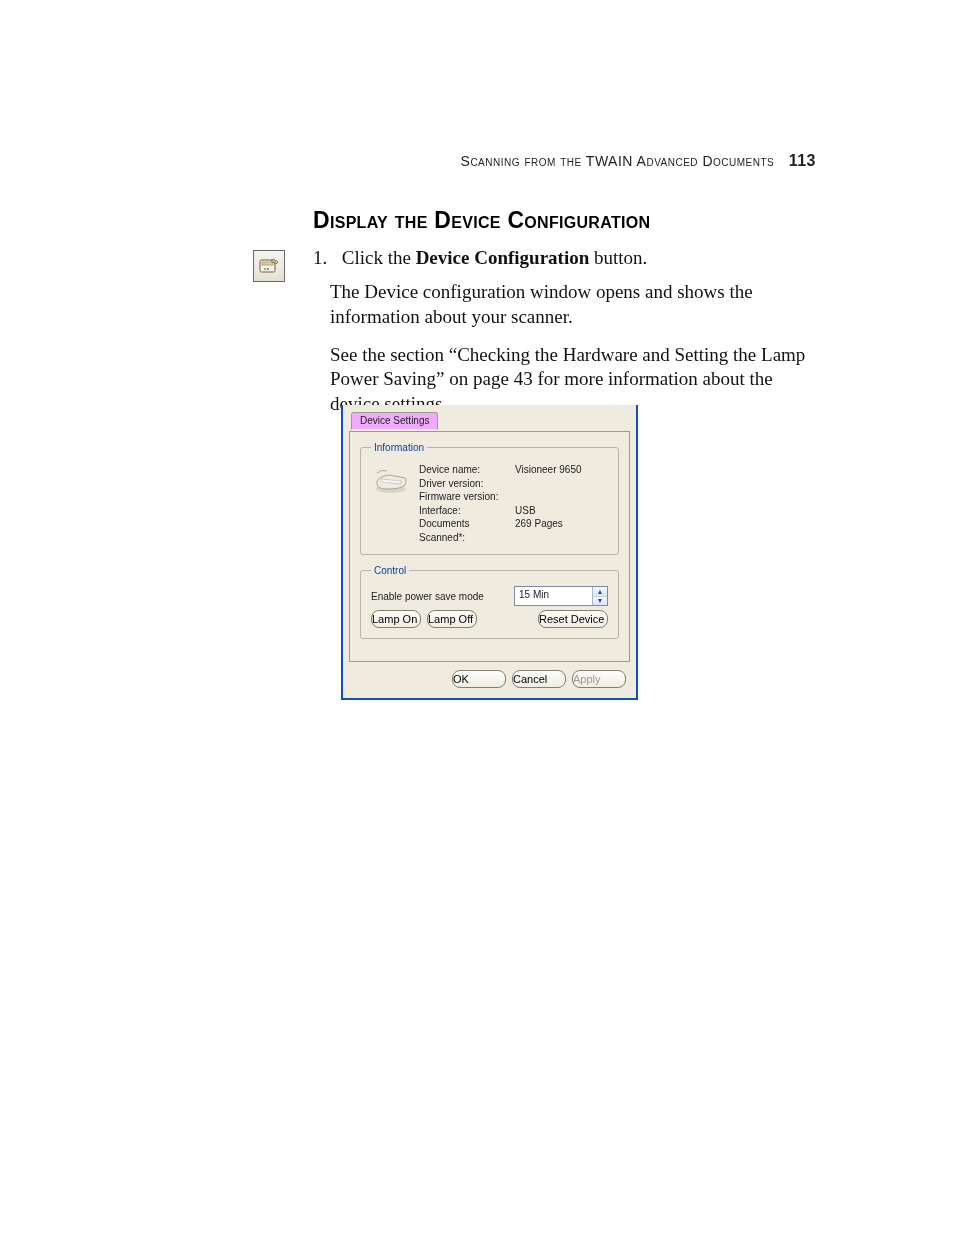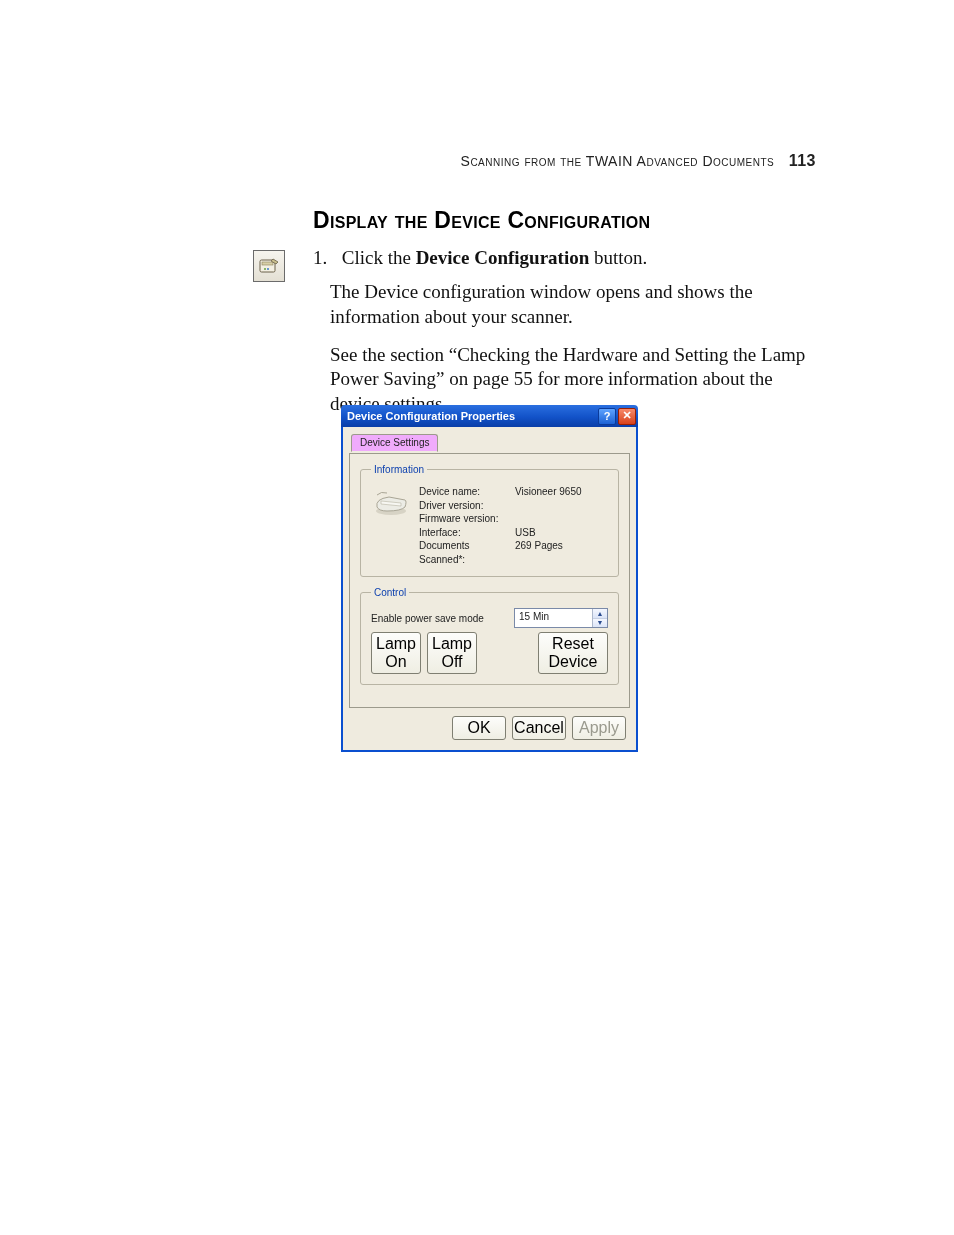--- a/index.html
+++ b/index.html
@@ -216,26 +216,25 @@
   }
   .spinner .sb:last-child { border-bottom:none; }
 
   .control-row2 {
     display:flex;
     justify-content: space-between;
     gap: 6px;
   }
   .xp-btn {
     font-family: Tahoma, Arial, sans-serif;
-    font-size: 16px;
+    font-size: 11px;
     padding: 2px 0;
     border: 1px solid #7f7f72;
-    border-radius: 3px;
+    border-radius: 8px;
     background: linear-gradient(#fdfdfb, #efeee3);
-    text-align: center;
     color: #000;
   }
   .xp-btn.small { width: 48px; }
   .xp-btn.med   { width: 68px; }
   .xp-btn.disabled { color:#9a9a8e; }
 
   .dialog-footer {
     display:flex;
     justify-content: flex-end;
     gap: 6px;
@@ -264,33 +263,24 @@
       <circle cx="9" cy="12" r="1" fill="#3878c9"></circle>
     </svg>
   </div>
 
   <div class="body">
     <p class="first-line">
       <span class="step-num">1.</span>
       <span class="lead">Click the </span><b>Device Configuration</b><span> button.</span>
     </p>
     <p class="indented">The Device configuration window opens and shows the information about your scanner.</p>
-    <p class="indented">See the section “Checking the Hardware and Setting the Lamp Power Saving” on page 55 for more information about the device settings.</p>
+    <p class="indented">See the section “Checking the Hardware and Setting the Lamp Power Saving” on page 43 for more information about the device settings.</p>
   </div>
 
   <div class="dialog-wrap">
-    <div class="titlebar">
-      <span class="title-text">Device Configuration Properties</span>
-      <div class="tb-btn tb-help">
-          <span>?</span>
-        </div>
-      <div class="tb-btn tb-close">
-          <span>✕</span>
-        </div>
-    </div>
     <div class="dialog-body">
       <div class="tab-strip">
         <div class="tab">Device Settings</div>
       </div>
       <div class="tab-page">
 
         <fieldset class="groupbox">
           <legend>Information</legend>
           <div class="info-row">
             <div class="scanner-icon-cell">

